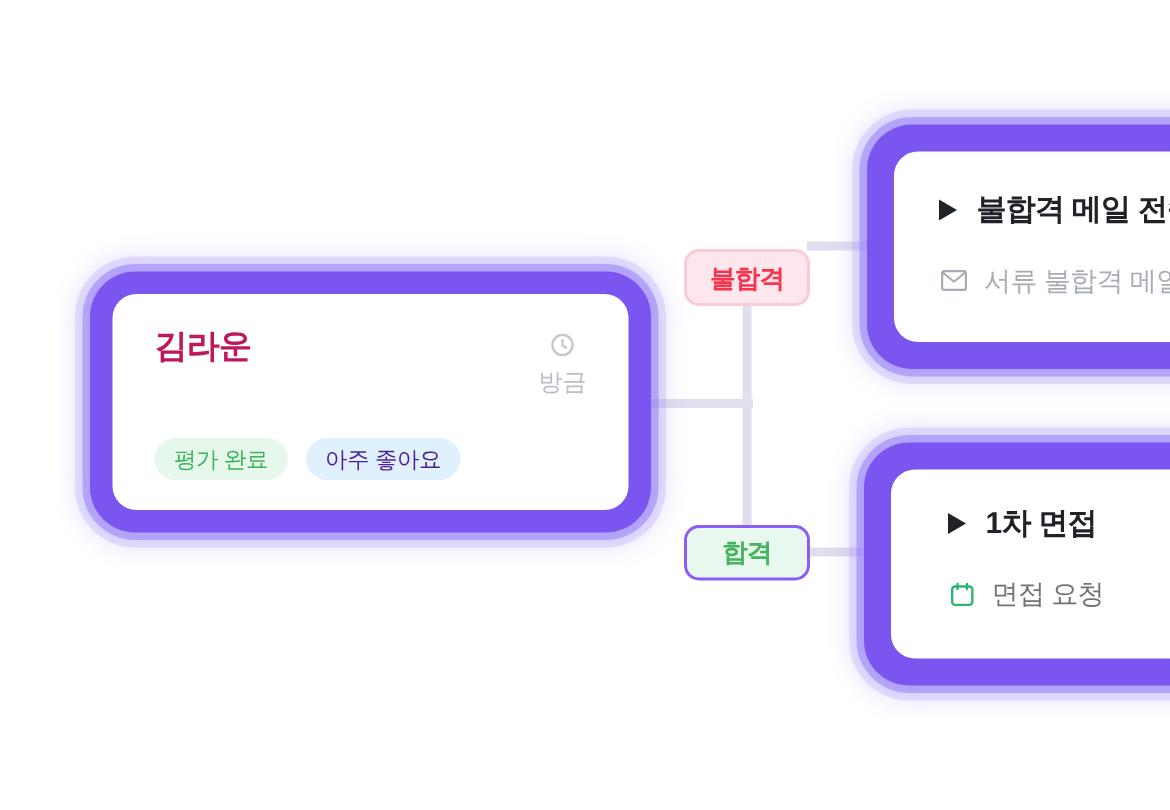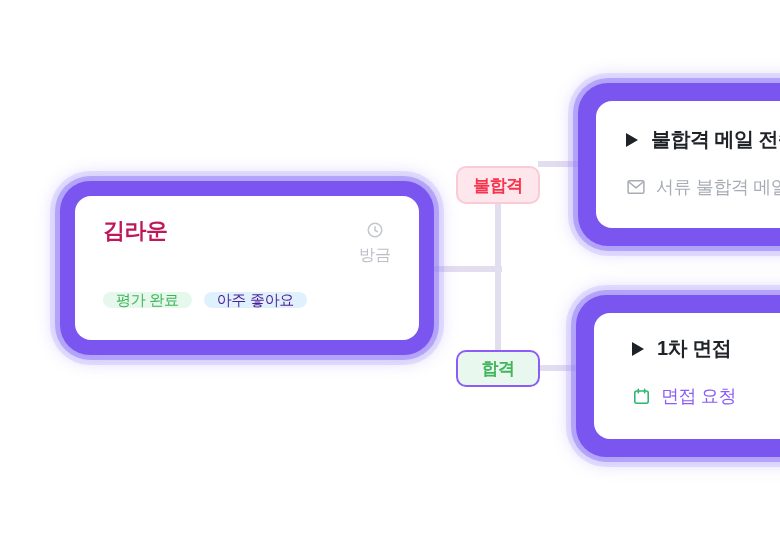--- a/index.html
+++ b/index.html
@@ -19,21 +19,21 @@
     position:absolute;background:#ffffff;border-radius:16px;box-sizing:border-box;
   }
   
   .card-candidate{inset:15px;padding:22px 28px 0 28px;}
   .cand-header{display:flex;align-items:flex-start;justify-content:space-between;}
   .cand-name{font-size:22px;line-height:26px;font-weight:700;color:#be185d;letter-spacing:-0.5px;}
   .cand-meta{display:flex;align-items:center;gap:6px;margin-top:3px;flex-direction:column;}
   .cand-meta span{font-size:16px;color:#babec6;}
   .tag-row{display:flex;gap:12px;margin-top:26px;}
   .pill{
-    height:16px;display:flex;align-items:center;padding:0 13px;border-radius:14px;
+    height:28px;display:flex;align-items:center;padding:0 13px;border-radius:14px;
     font-size:15px;font-weight:500;letter-spacing:-0.3px;
   }
   .pill-green{background:#e6f7eb;color:#3cb45a;}
   .pill-blue{background:#e0f1fe;color:#4c1d95;}
   
   .node{
     position:absolute;z-index:3;display:flex;align-items:center;justify-content:center;
     border-radius:10px;font-size:17px;font-weight:700;box-sizing:border-box;letter-spacing:-0.5px;
   }
   .node-fail{background:#fde7ec;border:2px solid #f9cbd6;color:#f8334b;}
@@ -44,21 +44,21 @@
   .card-action.pass{padding:22px 0 0 38px;}
   .action-title{display:flex;align-items:center;gap:13px;white-space:nowrap;}
   .action-title .txt{font-size:20px;font-weight:700;color:#1f2227;letter-spacing:-0.5px;}
   .tri{
     width:0;height:0;border-left:12px solid #1f2227;
     border-top:7px solid transparent;border-bottom:7px solid transparent;flex:0 0 auto;
   }
   .action-sub{display:flex;align-items:center;gap:10px;white-space:nowrap;}
   .action-sub .txt{font-size:18px;letter-spacing:-0.4px;}
   .sub-gray .txt{color:#a8acb4;}
-  .sub-green .txt{color:#8b5cf6;font-weight:500;}
+  .sub-green .txt{color:#737373;font-weight:500;}
   .icon{flex:0 0 auto;display:inline-flex;}
 </style>
 </head>
 <body>
 
 <div class="canvas">
 
   <div class="line" style="left:416px;top:266px;width:86px;height:6px;"></div>
   <div class="line" style="left:495px;top:183px;width:6px;height:167px;"></div>
   <div class="line" style="left:538px;top:161px;width:62px;height:6px;"></div>

